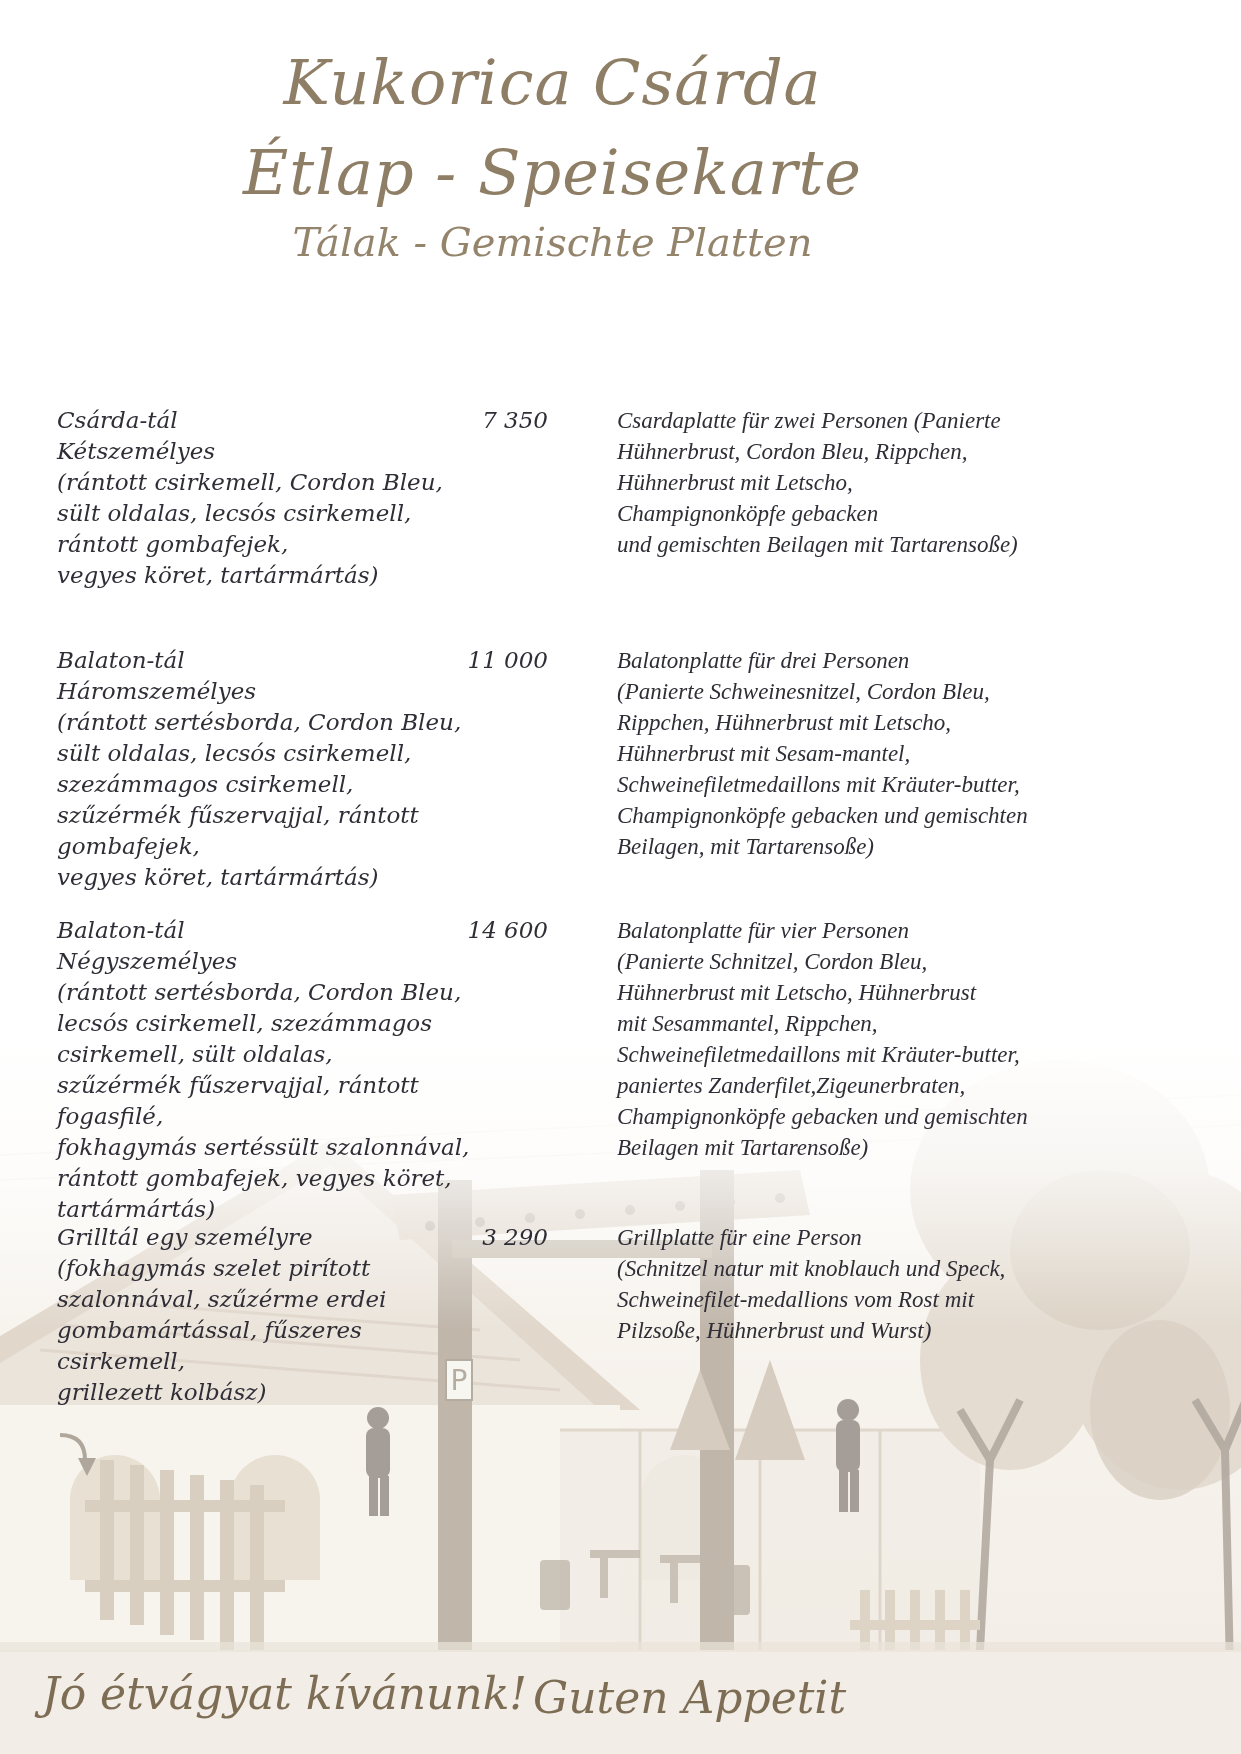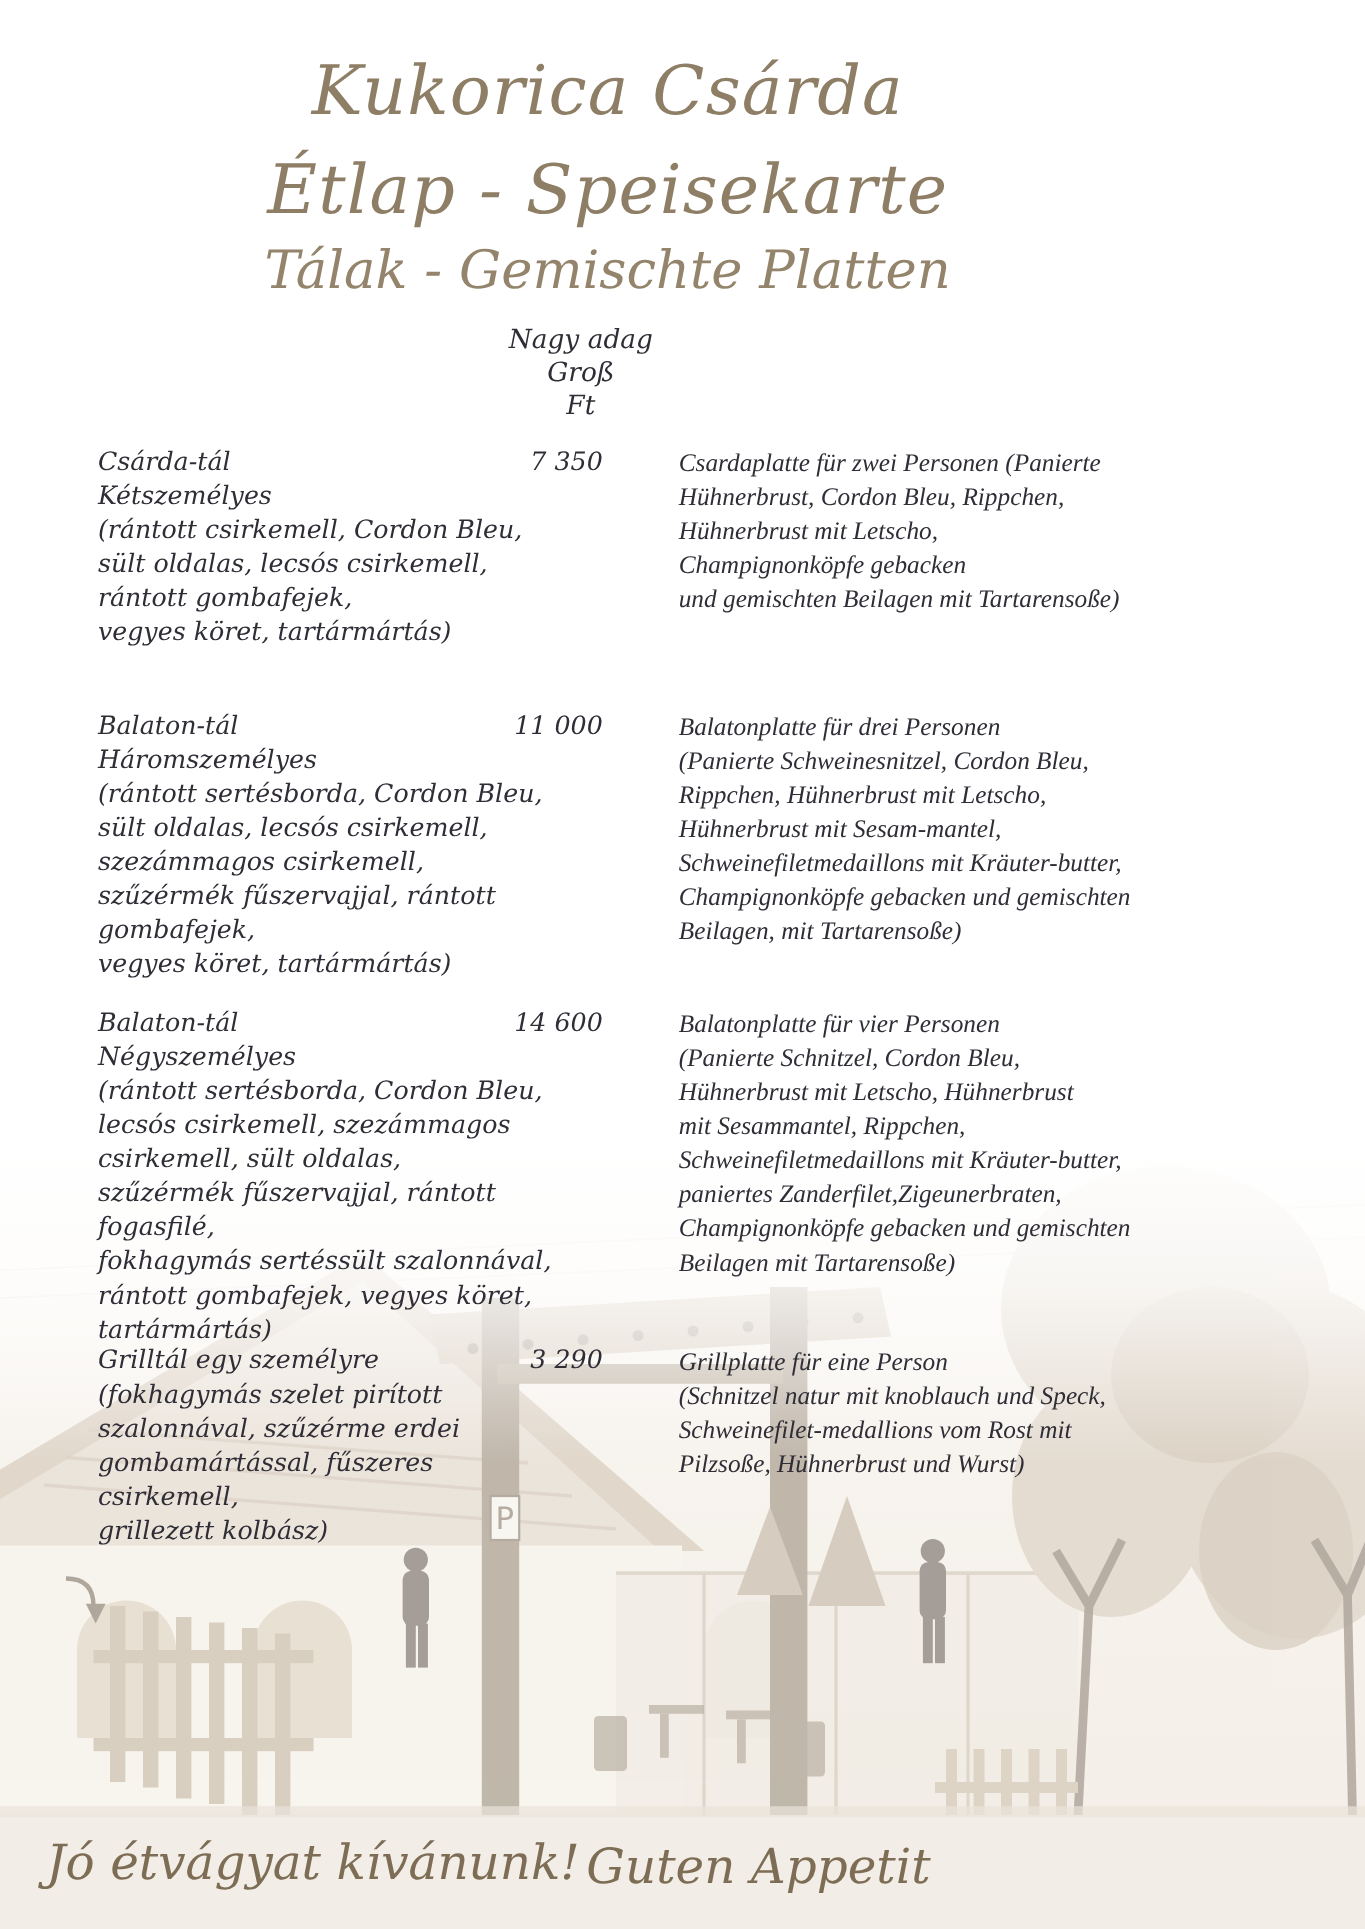--- a/index.html
+++ b/index.html
@@ -31,21 +31,21 @@
     line-height:1;
     letter-spacing:1px;
     white-space:nowrap;
   }
   .title-1{top:52px;font-style:italic;}
   .title-2{top:142px;}
   .section-title{
     position:absolute;left:0;top:222px;width:100%;
     font-style:italic;
     color:#94846c;
-    font-size:48px;
+    font-size:40px;
     line-height:1;
     white-space:nowrap;
   }
   .price-header{
     position:absolute;left:420px;top:293px;width:216px;
     text-align:center;
     font-style:italic;
     color:#2f2d36;
     font-size:24px;
     line-height:30px;
@@ -57,21 +57,21 @@
   .row-3{top:915px;}
   .row-4{top:1222px;}
   .col{
     position:absolute;top:0;
     font-style:italic;
     color:#2f2d36;
     font-size:23px;
     line-height:31px;
     white-space:pre-line;
   }
-  .col-hu{left:57px;width:440px;margin-left:32px;}
+  .col-hu{left:57px;width:440px;}
   .col-price{left:408px;width:140px;text-align:right;white-space:nowrap;font-style:italic;}
   .col-de{left:617px;width:470px;font-family:Liberation Serif, serif;}
   
   .footer-wish{
     position:absolute;
     font-style:italic;
     color:#7e6d55;
     font-size:44px;
     line-height:1;
     white-space:nowrap;
@@ -209,25 +209,20 @@
     <rect x="0" y="612" width="1241" height="10" fill="#d9cdbc" opacity="0.7"></rect>
   </svg>
   <div class="bg-fade"></div>
 
   <div class="header">
     <div class="title-main title-1">Kukorica Csárda</div>
     <div class="title-main title-2">Étlap - Speisekarte</div>
     <div class="section-title">Tálak - Gemischte Platten</div>
   </div>
 
-  <div class="price-header">
-    <div>Nagy adag</div>
-    <div>Groß</div>
-    <div>Ft</div>
-  </div>
 
   <div class="menu-row row-1">
     <div class="col col-hu">Csárda-tál
 Kétszemélyes
 (rántott csirkemell, Cordon Bleu,
 sült oldalas, lecsós csirkemell,
 rántott gombafejek,
 vegyes köret, tartármártás)</div>
     <div class="col col-price">7 350</div>
     <div class="col col-de">Csardaplatte für zwei Personen (Panierte

